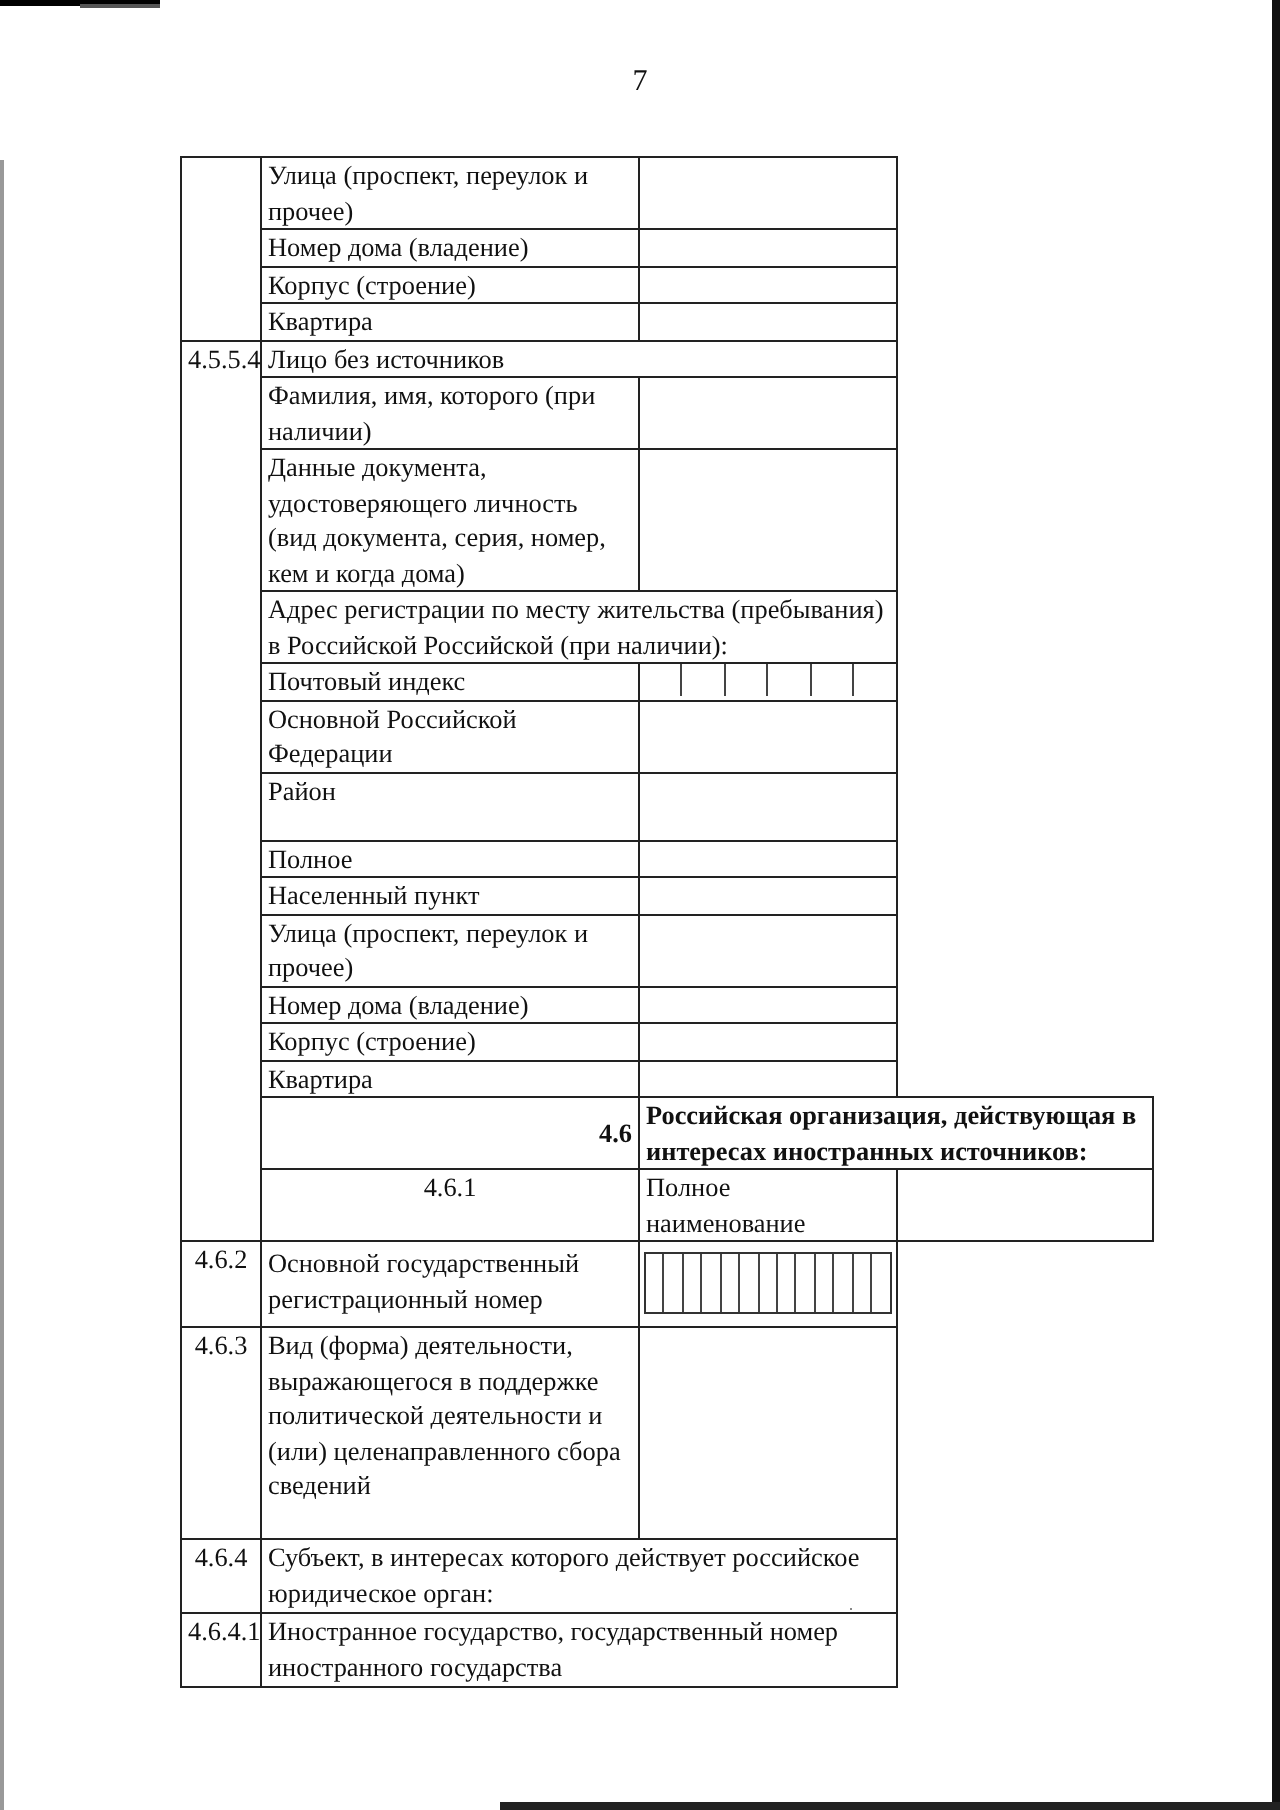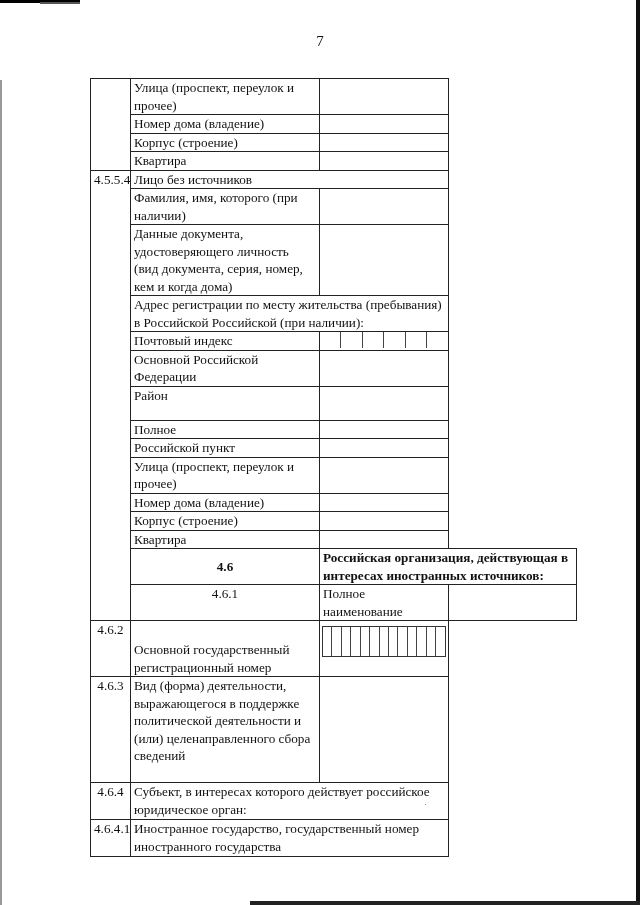--- a/index.html
+++ b/index.html
@@ -11,21 +11,21 @@
   .scan-left { position: absolute; left: 0; top: 80px; width: 2px; height: 825px; background: #999; }
   .scan-bottom { position: absolute; left: 250px; top: 901px; width: 390px; height: 4px; background: #222; }
   .page-num { position: absolute; top: 33px; left: 0; width: 640px; text-align: center; font-size: 15px; }
   .tbl { position: absolute; left: 90px; top: 78px; width: 487px; border-collapse: collapse;
          table-layout: fixed; font-size: 13.2px; line-height: 17.5px; }
   .tbl td { border: 1.3px solid #222; padding: 0 3px; vertical-align: top; }
   .c1 { width: 40px; text-align: center; }
   .c2 { width: 189px; }
   .num { text-align: center; }
   .bold { font-weight: bold; }
-  .mid { vertical-align: middle !important; }
+  .mid { vertical-align: middle !important; text-align: right; }
   .boxes { display: flex; height: 100%; }
   .boxes span { flex: 1; border-left: 1px solid #444; height: 16px; }
   .boxes span:first-child { border-left: none; }
   .ogrn { display: flex; margin: 5px 2px; border: 1.3px solid #333; height: 29px; }
   .ogrn span { flex: 1; border-left: 1.2px solid #444; }
   .ogrn span:first-child { border-left: none; }
   .nopad { padding: 0 !important; }
   .dot { position: absolute; left: 425px; top: 804px; width: 1px; height: 1px; background: #888; }
 </style>
 </head>
@@ -100,21 +100,21 @@
   </tr>
   <tr style="height:34px">
     <td>Район</td>
     <td></td>
   </tr>
   <tr style="height:18px">
     <td>Полное</td>
     <td></td>
   </tr>
   <tr style="height:17px">
-    <td>Российской пункт</td>
+    <td>Населенный пункт</td>
     <td></td>
   </tr>
   <tr style="height:35px">
     <td>Улица (проспект, переулок и прочее)</td>
     <td></td>
   </tr>
   <tr style="height:18px">
     <td>Номер дома (владение)</td>
     <td></td>
   </tr>
@@ -131,21 +131,21 @@
     <td class="num bold mid">4.6</td>
     <td colspan="2" class="bold">Российская организация, действующая в интересах иностранных источников:</td>
   </tr>
   <tr style="height:19px">
     <td class="num">4.6.1</td>
     <td>Полное наименование</td>
     <td></td>
   </tr>
   <tr style="height:43px">
     <td class="num">4.6.2</td>
-    <td style="padding-top:20px">Основной государственный регистрационный номер</td>
+    <td style="padding-top:2px">Основной государственный регистрационный номер</td>
     <td class="nopad">
       <div class="ogrn">
         <span></span>
         <span></span>
         <span></span>
         <span></span>
         <span></span>
         <span></span>
         <span></span>
         <span></span>

